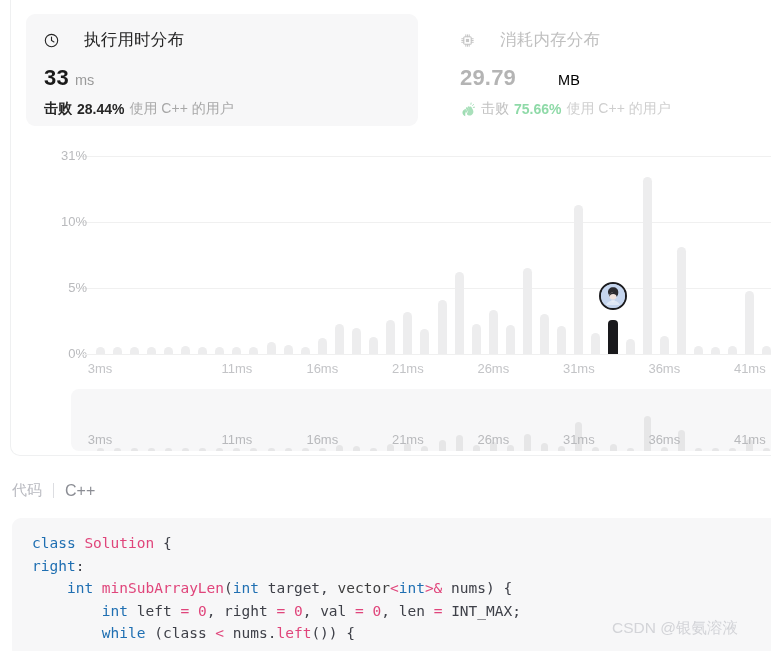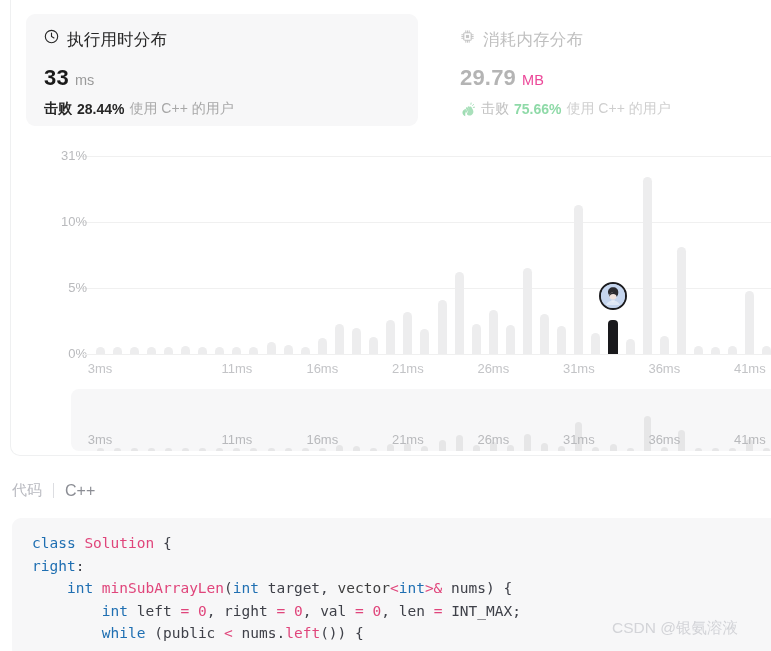--- a/index.html
+++ b/index.html
@@ -30,35 +30,35 @@
   .card {
     position: absolute; top: 0;
     height: 112px;
     border-radius: 9px;
     box-sizing: border-box;
     padding: 15px 18px 0 18px;
   }
   .card.active { left: 0; width: 392px; background: #f7f7f8; }
   .card.inactive { left: 416px; width: 392px; background: #ffffff; }
 
-  .card-head { display: flex; gap: 8px; height: 22px; }
+  .card-head { display: flex; align-items: center; gap: 25px; height: 22px; }
   .card-title { font-size: 16.5px; letter-spacing: .2px; }
   .card.active .card-title { color: #262626; }
   .card.inactive .card-title { color: #bfbfbf; }
 
   .icon-clock { width: 15px; height: 15px; display: block; }
   .icon-chip { width: 15px; height: 15px; display: block; }
 
   .card-value { margin-top: 14px; height: 26px; display: flex; align-items: baseline; gap: 6px; }
   .val-num { font-size: 22px; font-weight: bold; letter-spacing: .2px; }
   .val-unit { font-size: 14.5px; }
   .card.active .val-num { color: #1a1a1a; }
   .card.active .val-unit { color: #9a9a9a; }
   .card.inactive .val-num { color: #b4b4b4; }
-  .card.inactive .val-unit { color: #ec4899; }
+  .card.inactive .val-unit { color: #000000; margin-left: 36px; }
 
   .card-sub { margin-top: 9px; display: flex; align-items: center; gap: 5px; font-size: 14px; white-space: nowrap; }
   .sub-lead { }
   .sub-pct { font-weight: bold; }
   .sub-tail { }
   .card.active .sub-lead { color: #262626; font-weight: bold; }
   .card.active .sub-pct { color: #262626; }
   .card.active .sub-tail { color: #a8a8a8; }
   .card.inactive .sub-lead { color: #c2c2c2; }
   .card.inactive .sub-pct { color: #8fdaa8; }
@@ -379,17 +379,17 @@
     <span class="lang-label">代码</span>
     <span class="divider"></span>
     <span class="lang-name">C++</span>
   </div>
 
   <div class="code-block" id="code-block">
       <div class="code-line"><span class="tk-kw">class </span><span class="tk-cls">Solution</span><span class="tk-pl"> {</span></div>
       <div class="code-line"><span class="tk-kw">right</span><span class="tk-pl">:</span></div>
       <div class="code-line"><span class="tk-pl">    </span><span class="tk-kw">int </span><span class="tk-fn">minSubArrayLen</span><span class="tk-pl">(</span><span class="tk-kw">int </span><span class="tk-pl">target, </span><span class="tk-id">vector</span><span class="tk-op">&lt;</span><span class="tk-kw">int</span><span class="tk-op">&gt;&amp; </span><span class="tk-pl">nums</span><span class="tk-pl">) {</span></div>
       <div class="code-line"><span class="tk-pl">        </span><span class="tk-kw">int </span><span class="tk-pl">left </span><span class="tk-op">= </span><span class="tk-num">0</span><span class="tk-pl">, right </span><span class="tk-op">= </span><span class="tk-num">0</span><span class="tk-pl">, val </span><span class="tk-op">= </span><span class="tk-num">0</span><span class="tk-pl">, len </span><span class="tk-op">= </span><span class="tk-pl">INT_MAX;</span></div>
-      <div class="code-line"><span class="tk-pl">        </span><span class="tk-kw">while </span><span class="tk-pl">(public </span><span class="tk-op">&lt; </span><span class="tk-pl">nums.</span><span class="tk-mem">left</span><span class="tk-pl">()) {</span></div>
+      <div class="code-line"><span class="tk-pl">        </span><span class="tk-kw">while </span><span class="tk-pl">(class </span><span class="tk-op">&lt; </span><span class="tk-pl">nums.</span><span class="tk-mem">left</span><span class="tk-pl">()) {</span></div>
     </div>
 
   <div class="watermark">CSDN @银氨溶液</div>
 </div>
 
 </body></html>

